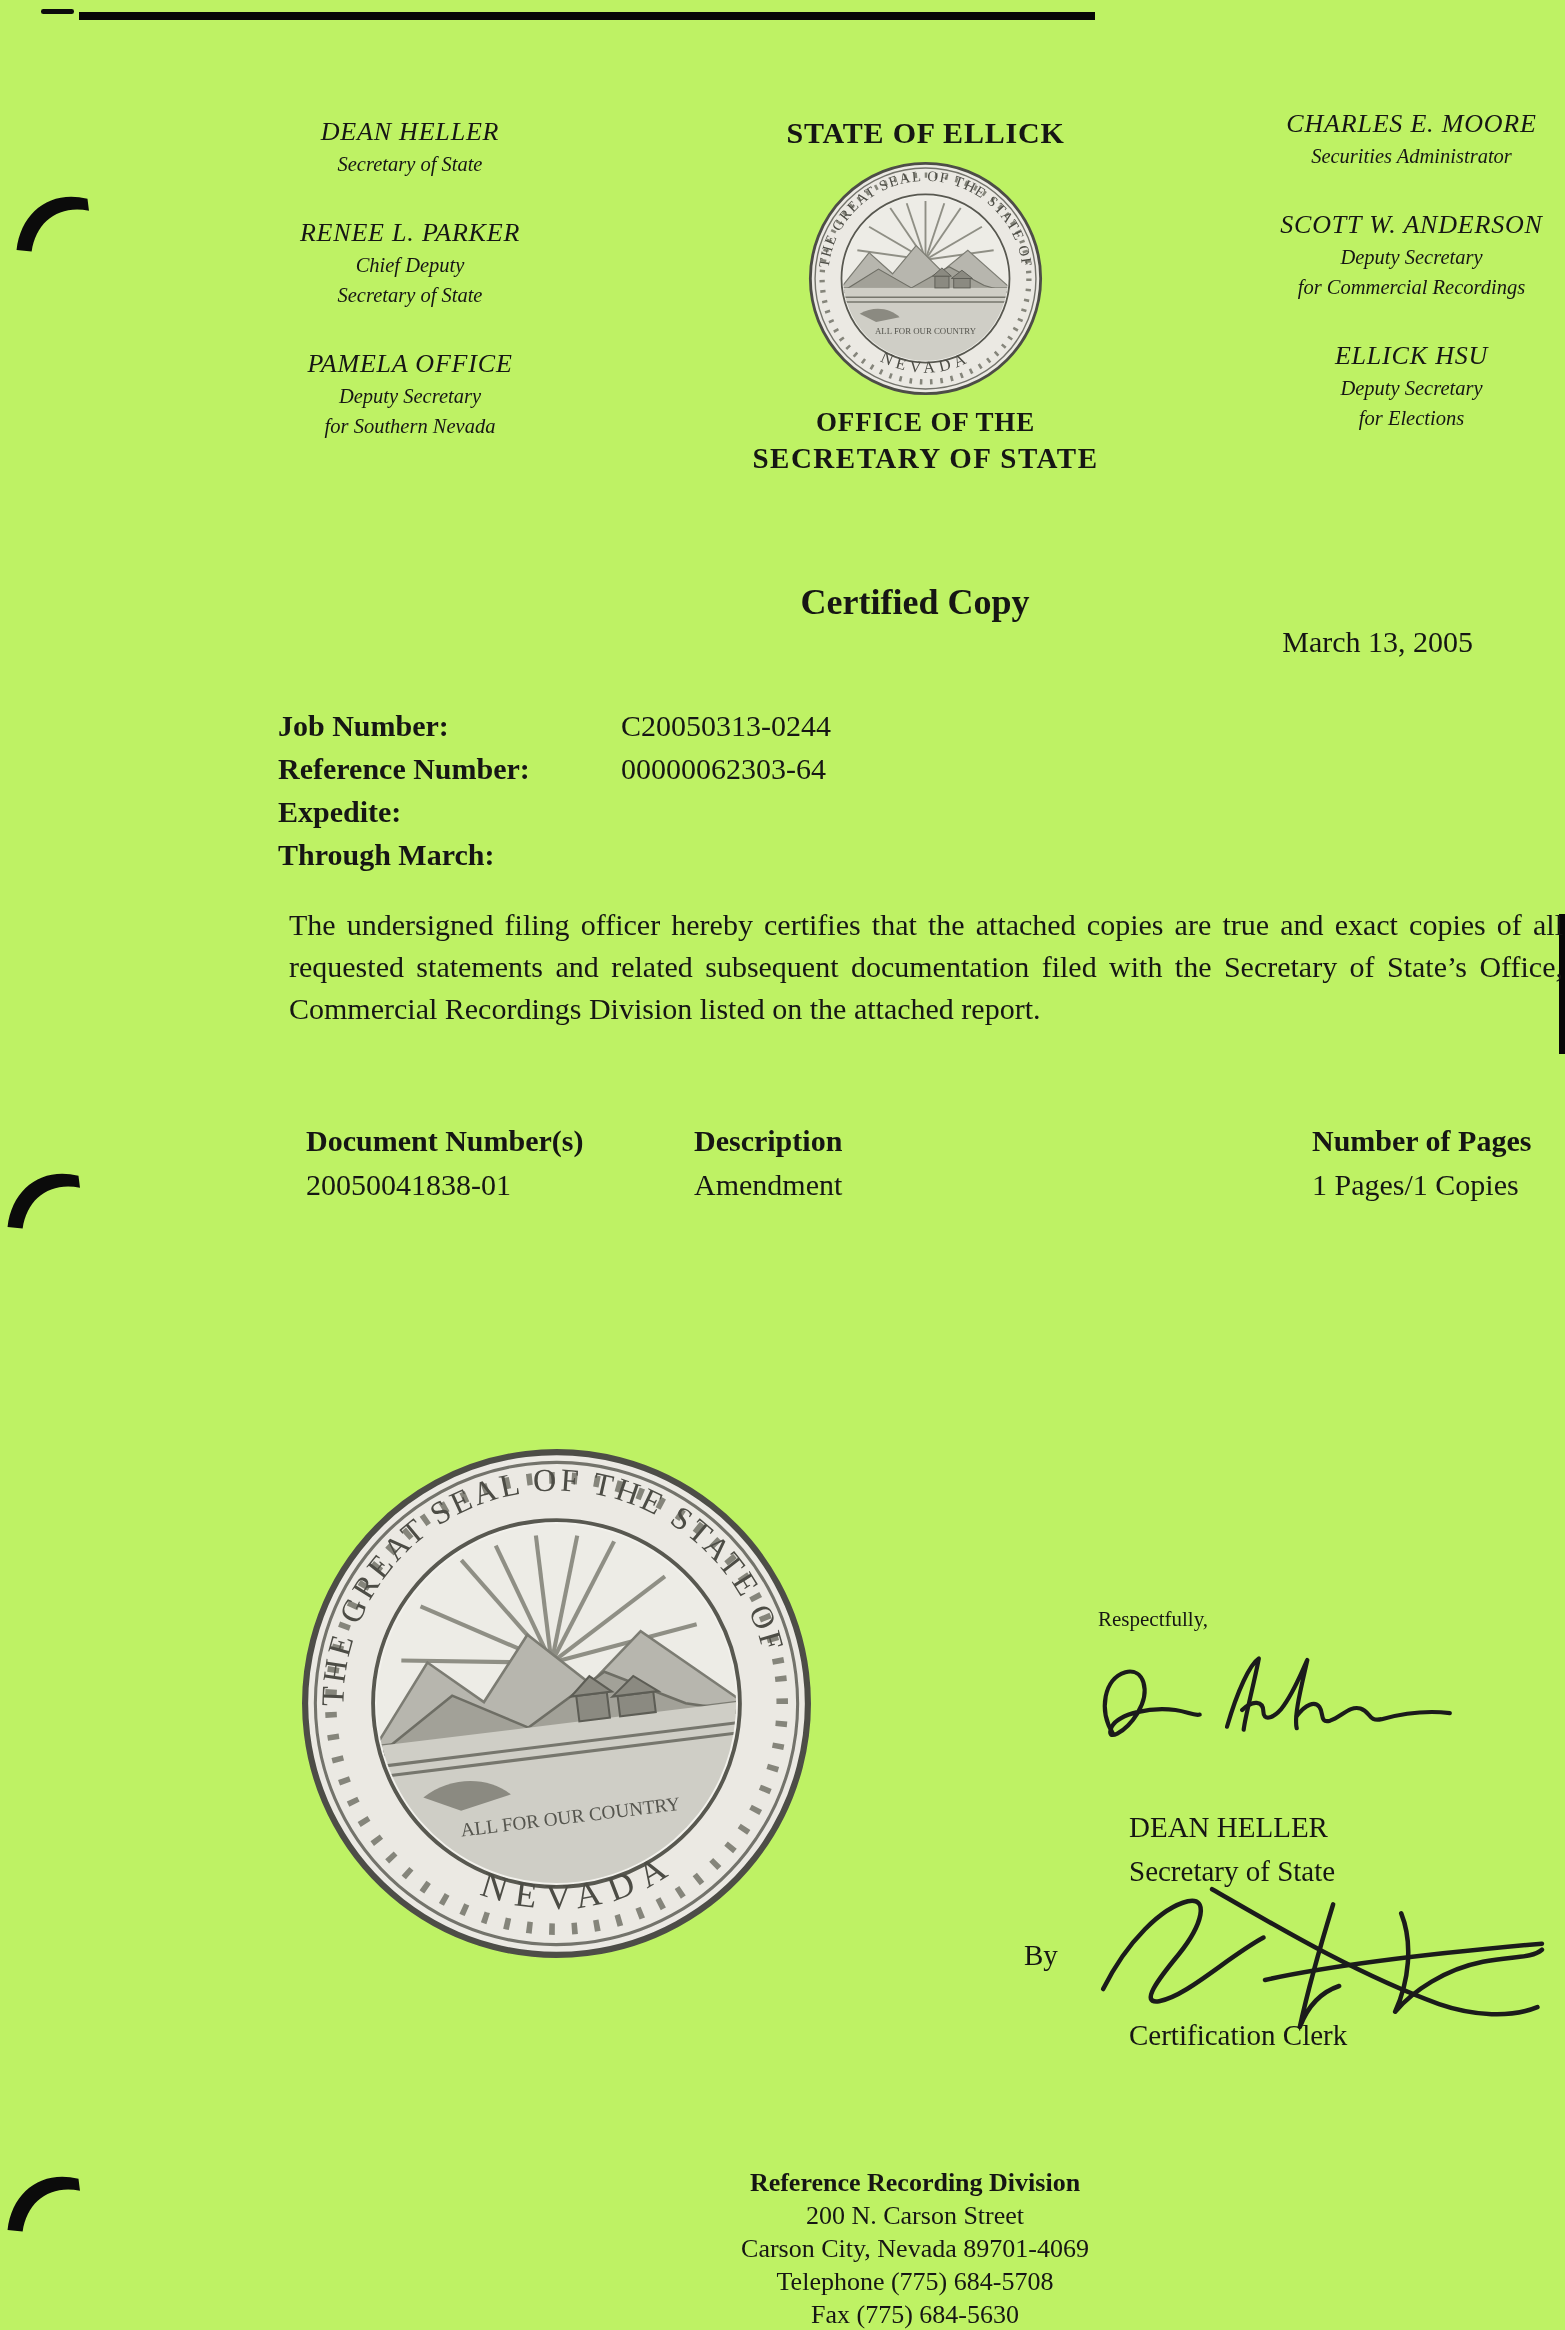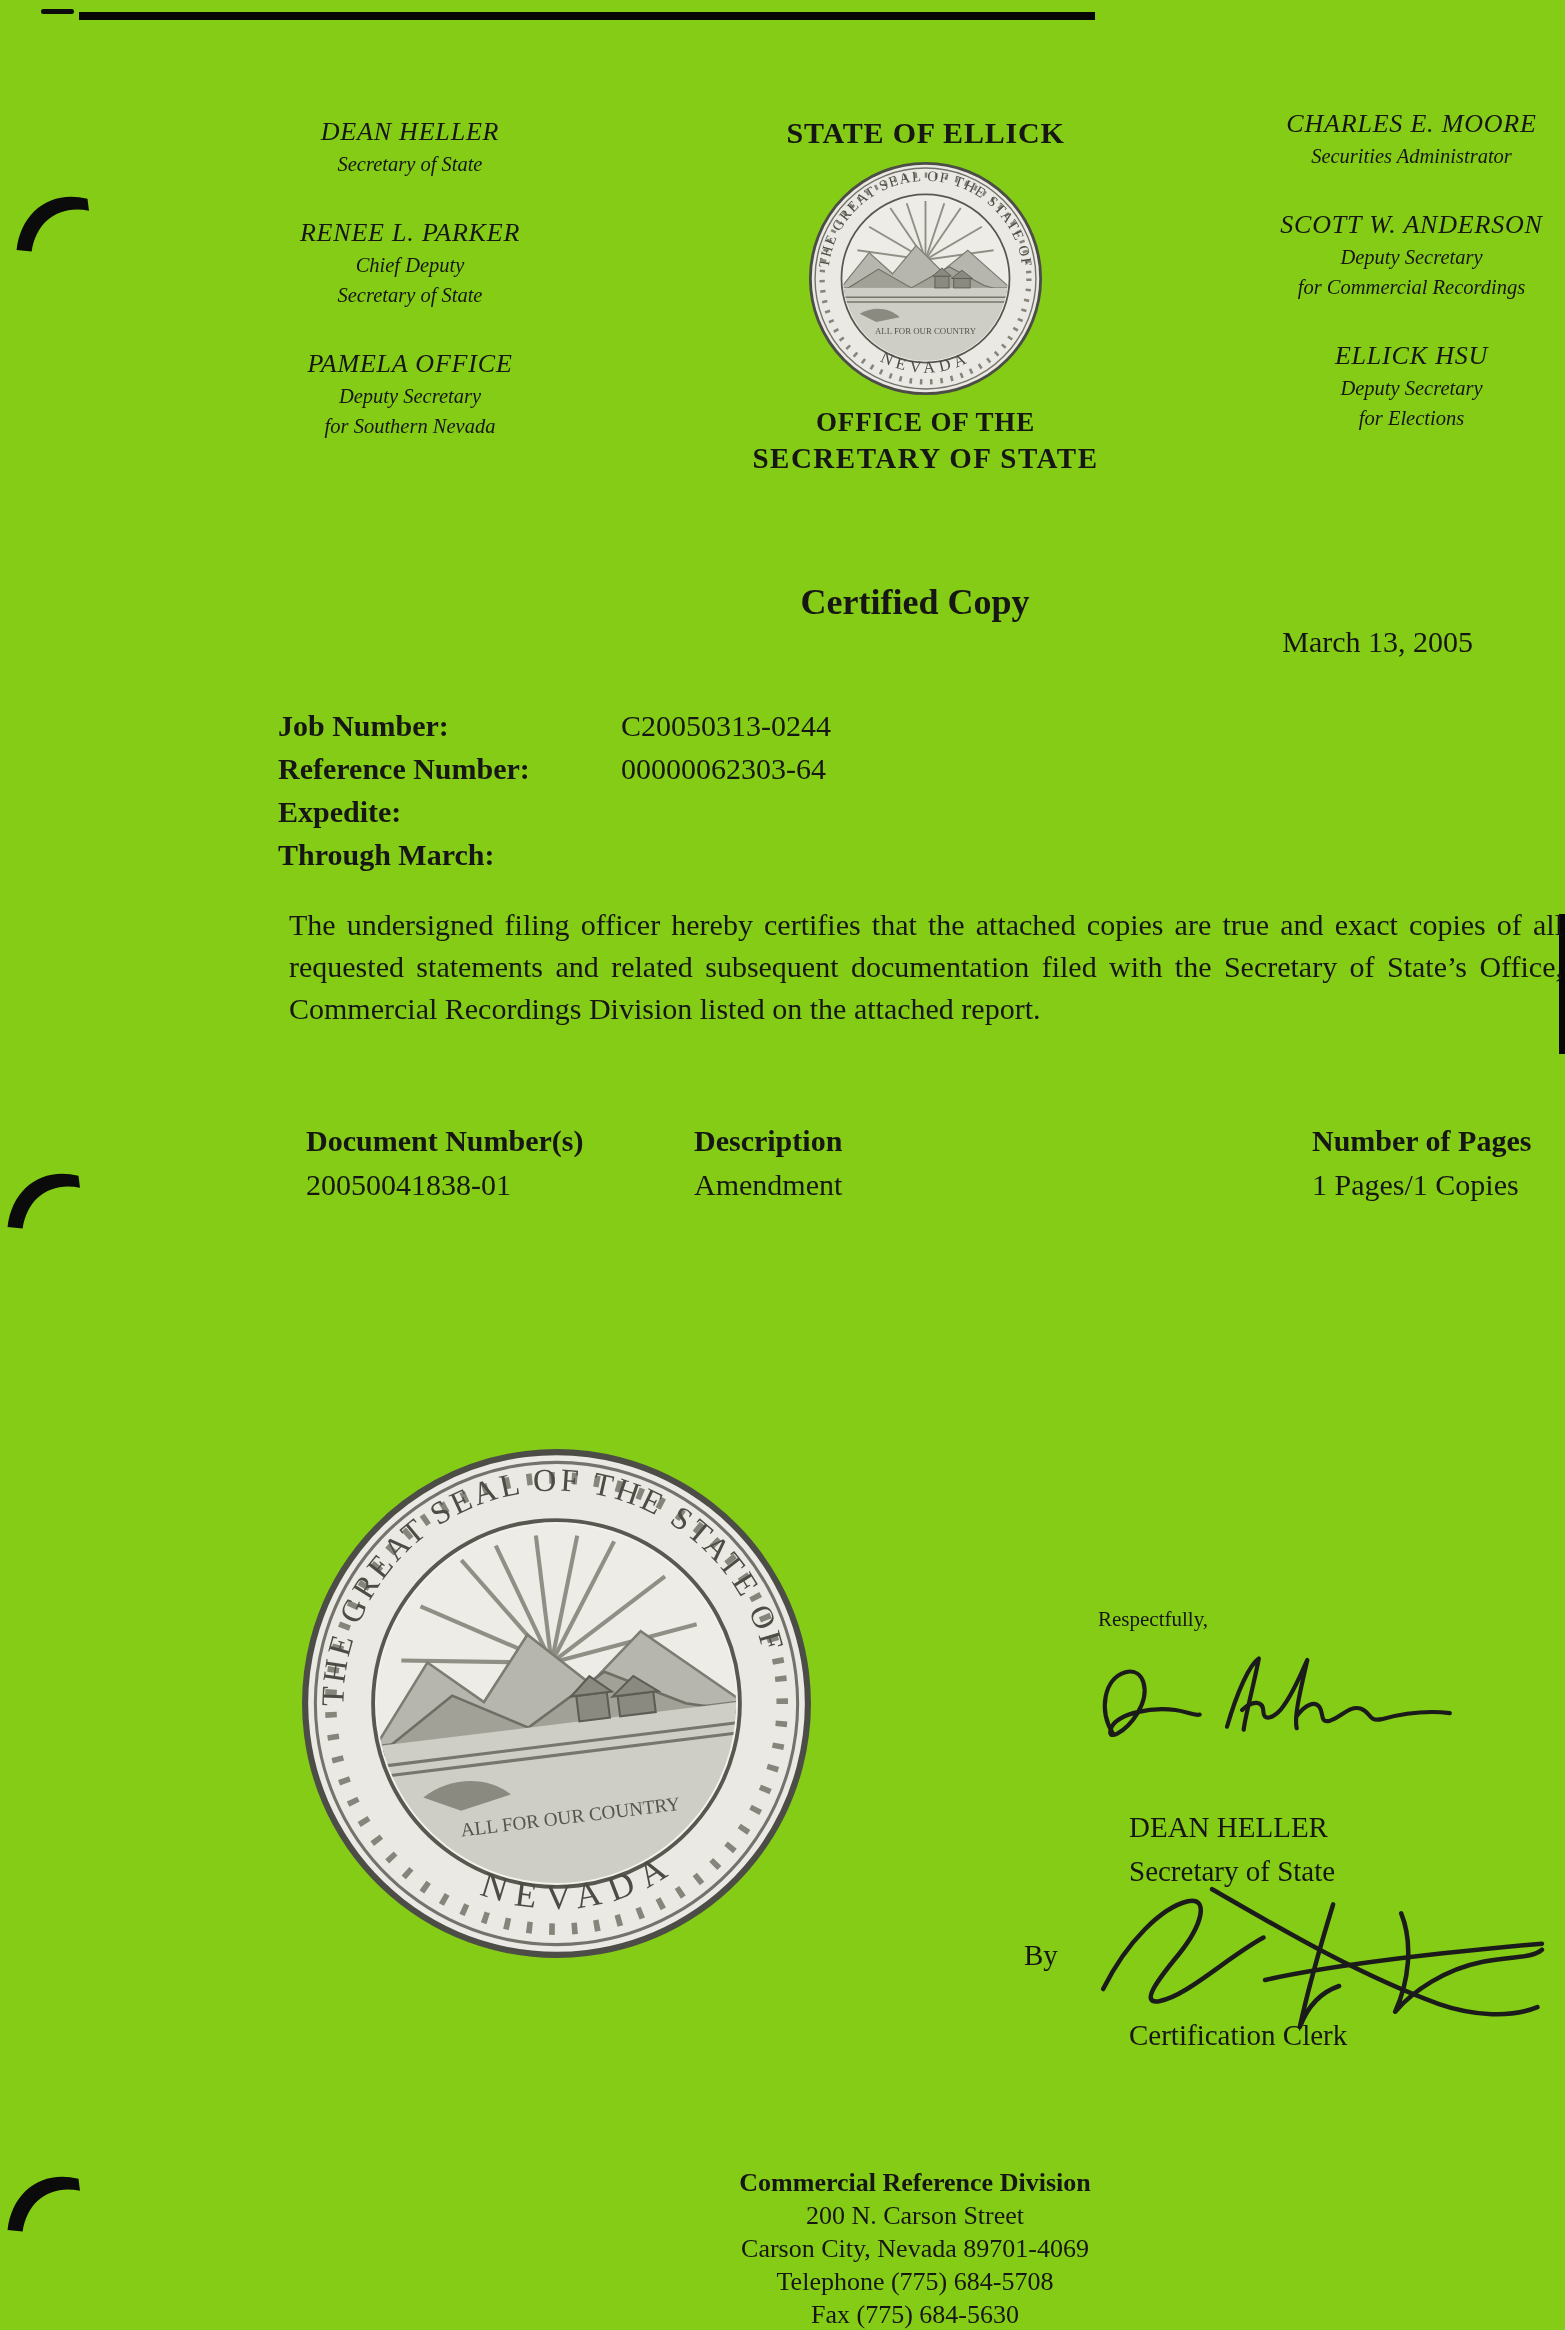--- a/index.html
+++ b/index.html
@@ -1,17 +1,17 @@
 <!DOCTYPE html>
 <html style="font-size:12px"><head>
 <meta charset="utf-8">
 <style>
   html,body{margin:0;padding:0;background:#ffffff;}
   .page{
-    position:relative;width:1566px;height:2330px;background:#84cc16;
+    position:relative;width:1566px;height:2330px;background:#bef264;
     font-family:"Liberation Serif",serif;color:#161614;overflow:hidden;
   }
   
   .top-dash{position:absolute;left:41px;top:9px;width:33px;height:5.3px;background:#0c0c0c;border-radius:2.3px;}
   .top-bar{position:absolute;left:79px;top:12px;width:1016px;height:7.6px;background:#070707;}
   .edge-bar{position:absolute;right:0;top:914px;width:6.8px;height:140px;background:#070707;}
   .hook{position:absolute;}
   .hook-1{left:9px;top:188px;}
   .hook-2{left:0px;top:1165px;}
   .hook-3{left:0px;top:2168px;}
@@ -230,21 +230,21 @@
       <path d="M 170,28 C 250,74 360,140 470,180 C 516,196 566,198 600,184"></path>
       <path d="M 330,48 C 314,100 296,164 286,210 C 296,184 314,164 338,156"></path>
       <path d="M 420,60 C 436,100 430,150 412,190 C 436,162 478,134 528,124 C 566,116 592,120 606,108"></path>
       <path d="M 240,148 C 340,126 470,112 606,100"></path>
     </g>
   </svg>
 
   <div class="clerk-title">Certification Clerk</div>
 
   <div class="footer">
-    <div class="footer-division">Commercial Reference Division</div>
+    <div class="footer-division">Reference Recording Division</div>
     <div>200 N. Carson Street</div>
     <div>Carson City, Nevada 89701-4069</div>
     <div>Telephone (775) 684-5708</div>
     <div>Fax (775) 684-5630</div>
   </div>
 
 </div>
 
 
 </body></html>

